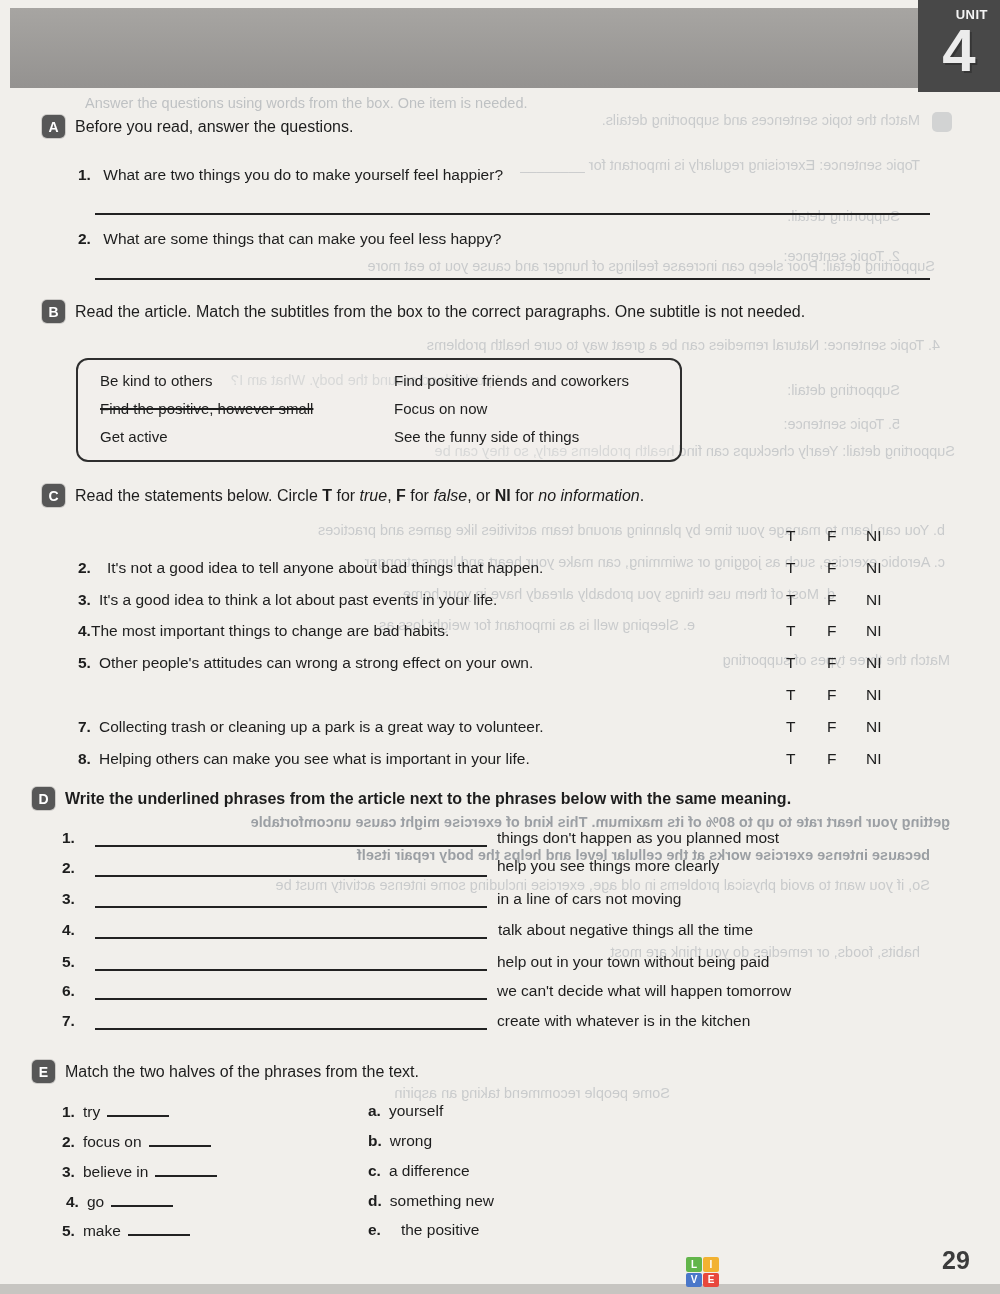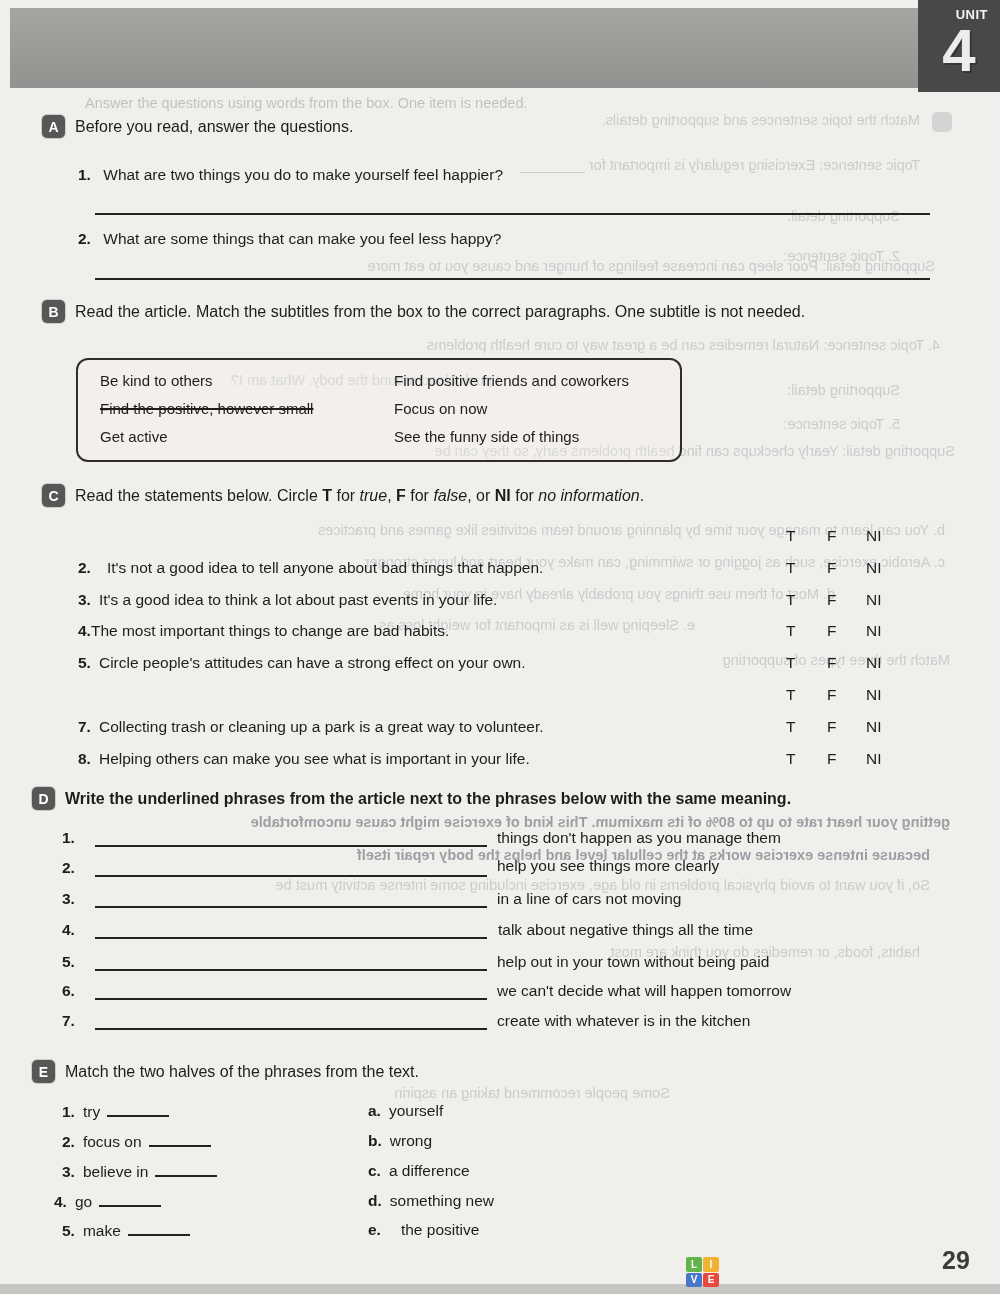--- a/index.html
+++ b/index.html
@@ -153,21 +153,21 @@
   <div class="z body-txt" style="top:591px;left:78px;"><span class="qnum">3.</span><span style="margin-left:8px;">It's a good idea to think a lot about past events in your life.</span></div>
   <span class="z tfni" style="top:591px;left:786px;">T</span>
   <span class="z tfni" style="top:591px;left:827px;">F</span>
   <span class="z tfni" style="top:591px;left:866px;">NI</span>
 
   <div class="z body-txt" style="top:622px;left:78px;"><span class="qnum">4.</span><span style="">The most important things to change are bad habits.</span></div>
   <span class="z tfni" style="top:622px;left:786px;">T</span>
   <span class="z tfni" style="top:622px;left:827px;">F</span>
   <span class="z tfni" style="top:622px;left:866px;">NI</span>
 
-  <div class="z body-txt" style="top:654px;left:78px;"><span class="qnum">5.</span><span style="margin-left:8px;">Circle people's attitudes can have a strong effect on your own.</span></div>
+  <div class="z body-txt" style="top:654px;left:78px;"><span class="qnum">5.</span><span style="margin-left:8px;">Other people's attitudes can wrong a strong effect on your own.</span></div>
   <span class="z tfni" style="top:654px;left:786px;">T</span>
   <span class="z tfni" style="top:654px;left:827px;">F</span>
   <span class="z tfni" style="top:654px;left:866px;">NI</span>
 
   <span class="z tfni" style="top:686px;left:786px;">T</span>
   <span class="z tfni" style="top:686px;left:827px;">F</span>
   <span class="z tfni" style="top:686px;left:866px;">NI</span>
 
   <div class="z body-txt" style="top:718px;left:78px;"><span class="qnum">7.</span><span style="margin-left:8px;">Collecting trash or cleaning up a park is a great way to volunteer.</span></div>
   <span class="z tfni" style="top:718px;left:786px;">T</span>
@@ -179,21 +179,21 @@
   <span class="z tfni" style="top:750px;left:827px;">F</span>
   <span class="z tfni" style="top:750px;left:866px;">NI</span>
 
   <div class="z sec-head" style="top:787px;left:32px;width:930px;">
     <div class="sec-icon">D</div>
     <div class="sec-text bold">Write the underlined phrases from the article next to the phrases below with the same meaning.</div>
   </div>
 
   <div class="z body-txt qnum" style="top:829px;left:62px;">1.</div>
   <div class="d-line z" style="top:845px;"></div>
-  <div class="z body-txt" style="top:829px;left:497px;">things don't happen as you manage them</div>
+  <div class="z body-txt" style="top:829px;left:497px;">things don't happen as you planned most</div>
 
   <div class="z body-txt qnum" style="top:859px;left:62px;">2.</div>
   <div class="d-line z" style="top:875px;"></div>
   <div class="z body-txt" style="top:857px;left:497px;">help you see things more clearly</div>
 
   <div class="z body-txt qnum" style="top:890px;left:62px;">3.</div>
   <div class="d-line z" style="top:906px;"></div>
   <div class="z body-txt" style="top:890px;left:497px;">in a line of cars not moving</div>
 
   <div class="z body-txt qnum" style="top:921px;left:62px;">4.</div>
@@ -219,21 +219,21 @@
 
   <div class="z body-txt" style="top:1102px;left:62px;"><span class="qnum">1.</span><span style="margin-left:8px;">try</span><span class="blank"></span></div>
   <div class="z body-txt" style="top:1102px;left:368px;"><span class="qnum">a.</span><span style="margin-left:8px;">yourself</span></div>
 
   <div class="z body-txt" style="top:1132px;left:62px;"><span class="qnum">2.</span><span style="margin-left:8px;">focus on</span><span class="blank"></span></div>
   <div class="z body-txt" style="top:1132px;left:368px;"><span class="qnum">b.</span><span style="margin-left:8px;">wrong</span></div>
 
   <div class="z body-txt" style="top:1162px;left:62px;"><span class="qnum">3.</span><span style="margin-left:8px;">believe in</span><span class="blank"></span></div>
   <div class="z body-txt" style="top:1162px;left:368px;"><span class="qnum">c.</span><span style="margin-left:8px;">a difference</span></div>
 
-  <div class="z body-txt" style="top:1192px;left:54px;"><span class="qnum">4.</span><span style="margin-left:8px;">go</span><span class="blank"></span></div>
+  <div class="z body-txt" style="top:1192px;left:66px;"><span class="qnum">4.</span><span style="margin-left:8px;">go</span><span class="blank"></span></div>
   <div class="z body-txt" style="top:1192px;left:368px;"><span class="qnum">d.</span><span style="margin-left:8px;">something new</span></div>
 
   <div class="z body-txt" style="top:1221px;left:62px;"><span class="qnum">5.</span><span style="margin-left:8px;">make</span><span class="blank"></span></div>
   <div class="z body-txt" style="top:1221px;left:368px;"><span class="qnum">e.</span><span style="margin-left:20px;">the positive</span></div>
 
   <div class="footer-strip"></div>
   <div class="pagenum">29</div>
   <div class="logo-grid">
     <div class="logo-cell" style="background:#62b54a;">L</div>
     <div class="logo-cell" style="background:#f2b231;">I</div>

